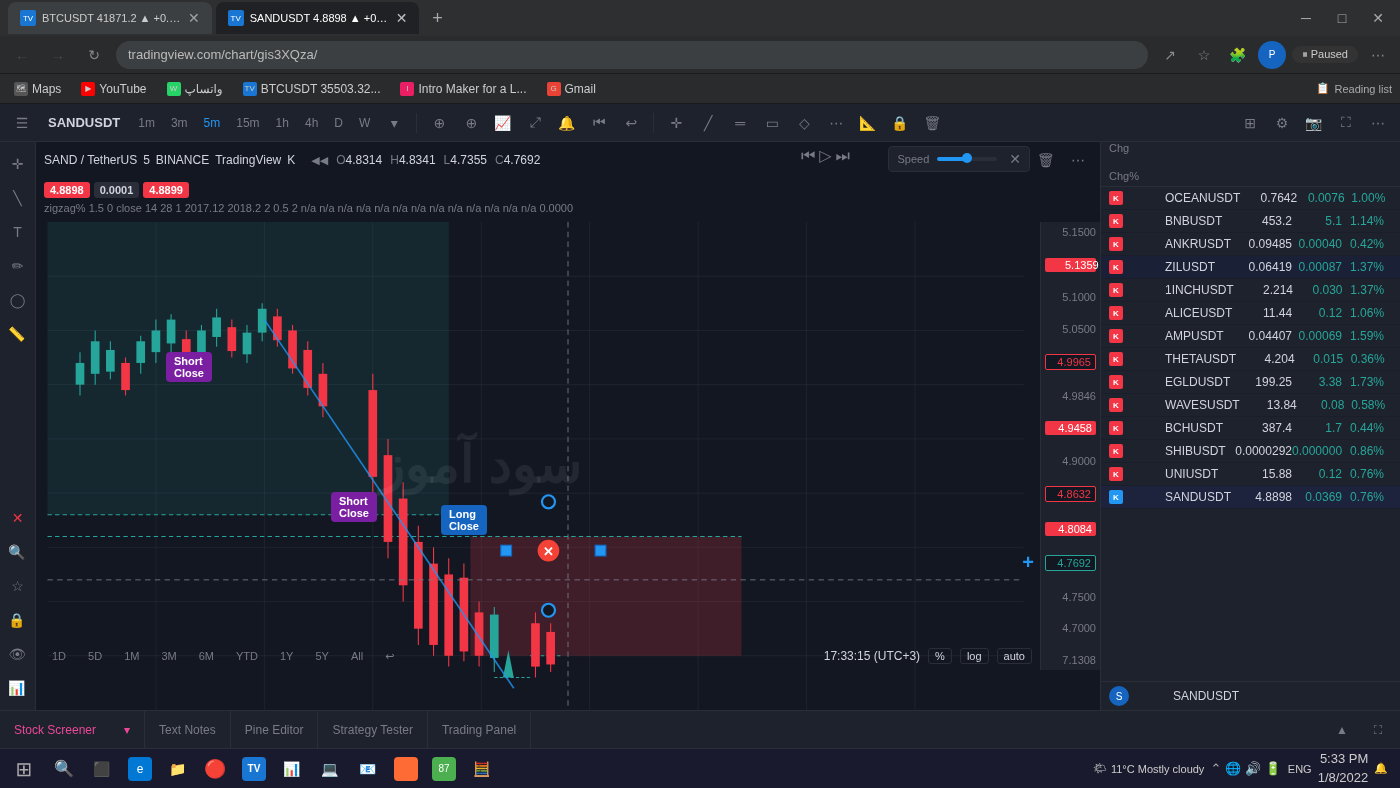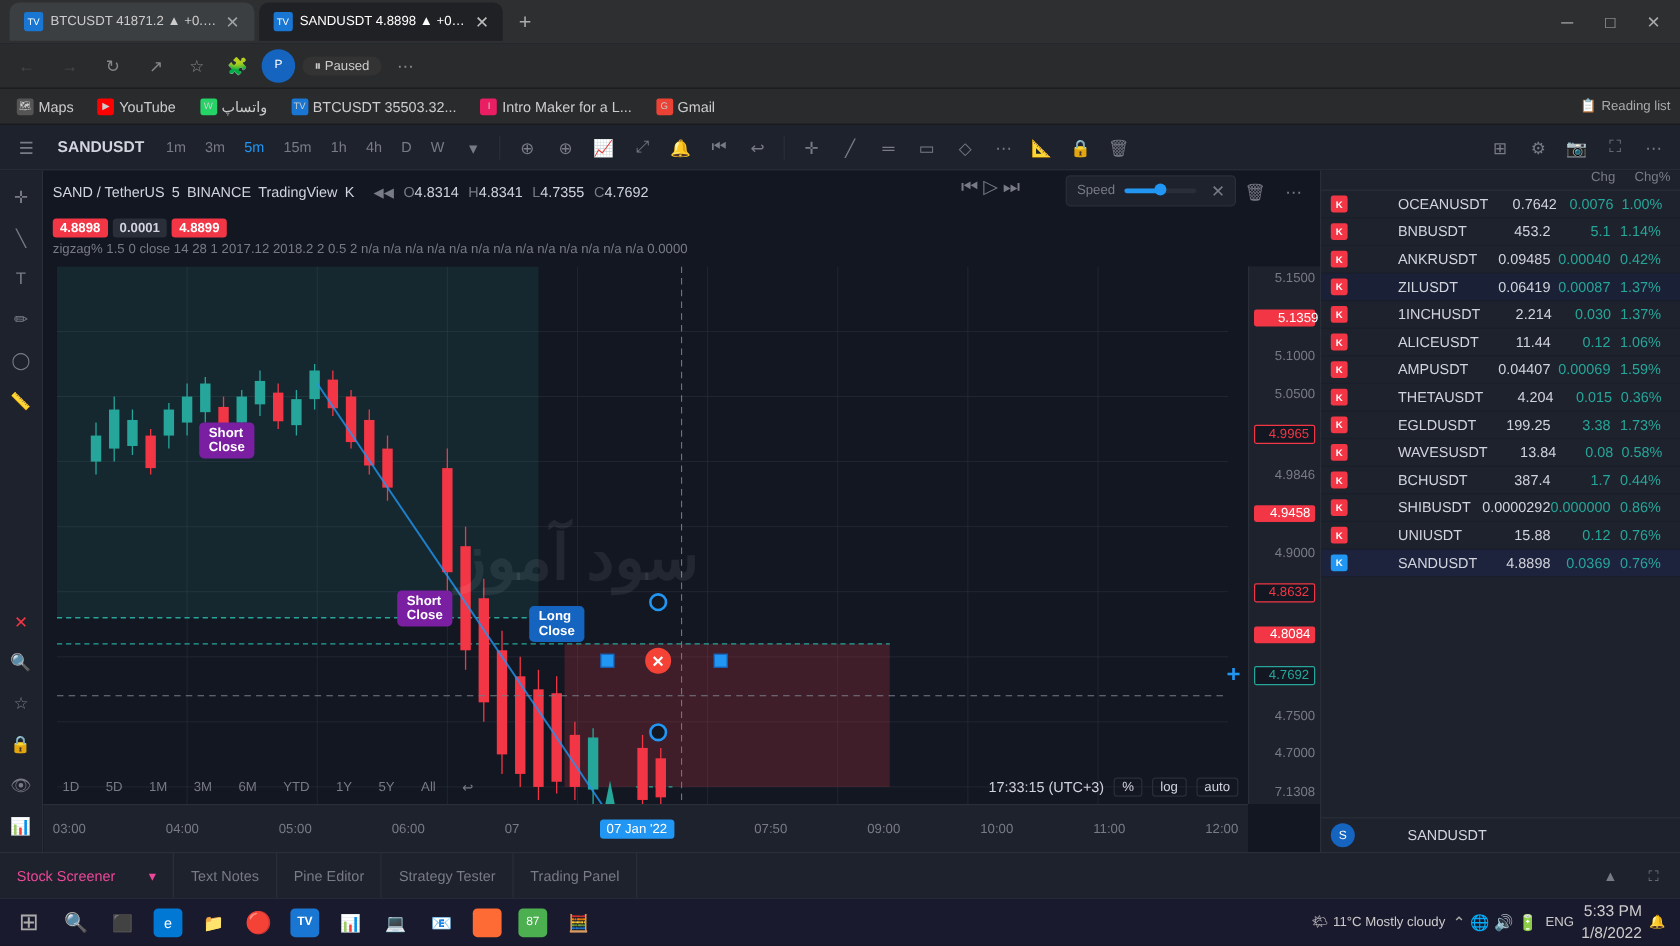--- a/index.html
+++ b/index.html
@@ -72,21 +72,21 @@
     .candles-svg { position: absolute; top: 0; left: 0; width: 100%; height: 100%; }
 
     
     .trade-label { position: absolute; border-radius: 4px; padding: 3px 8px; font-size: 11px; font-weight: 600; color: white; }
     .short-close-1 { background: #7b1fa2; top: 130px; left: 130px; }
     .short-close-2 { background: #7b1fa2; top: 270px; left: 295px; }
     .long-close { background: #1565c0; top: 283px; left: 405px; }
 
     
     .tv-right-panel { width: 300px; background: #1e222d; border-left: 1px solid #2a2e39; display: flex; flex-direction: column; }
-    .watchlist-cols { display: flex; justify-content: flex-end; gap: 16px; padding: 0 8px 4px; color: #787b86; font-size: 11px; border-bottom: 1px solid #2a2e39; }
+    .watchlist-cols { display: flex; justify-content: flex-end; gap: 16px; padding: 0 8px 4px; color: #787b86; font-size: 11px; border-bottom: 1px solid #2a2e39; flex-direction: column; }
     .watchlist-items { flex: 1; overflow-y: auto; }
     .watchlist-item { display: flex; align-items: center; padding: 4px 8px; cursor: pointer; border-bottom: 1px solid #1a1e2a; }
     .watchlist-item.active { background: #1a237e22; }
     .wl-icon { width: 14px; height: 14px; border-radius: 2px; background: #f23645; margin-right: 6px; flex-shrink: 0; display: flex; align-items: center; justify-content: center; font-size: 8px; color: white; font-weight: bold; }
     .wl-name { flex: 1; font-size: 12px; color: #d1d4dc; margin-left: 36px; }
     .wl-price { width: 60px; text-align: right; font-size: 12px; color: #d1d4dc; }
     .wl-chg { width: 50px; text-align: right; font-size: 12px; }
     .wl-chgpct { width: 50px; text-align: center; font-size: 12px; }
     .positive { color: #26a69a; }
 
@@ -153,20 +153,23 @@
       <div class="tab-ctrl-btn">─</div>
       <div class="tab-ctrl-btn">□</div>
       <div class="tab-ctrl-btn">✕</div>
     </div>
   </div>
 
   <div class="address-bar">
     <div class="nav-btn disabled">←</div>
     <div class="nav-btn disabled">→</div>
     <div class="nav-btn">↻</div>
+    <div class="url-bar">
+      <span>tradingview.com/chart/gis3XQza/</span>
+    </div>
     <div class="browser-actions">
       <div class="browser-action-btn">↗</div>
       <div class="browser-action-btn">☆</div>
       <div class="browser-action-btn">🧩</div>
       <div class="profile-btn">P</div>
       <div class="paused-btn">
         <span>⏸ Paused</span>
       </div>
       <div class="browser-action-btn">⋯</div>
     </div>
@@ -452,33 +455,20 @@
         <div class="price-label highlighted5">4.9458</div>
         <div class="price-label">4.9000</div>
         <div class="price-label highlighted2">4.8632</div>
         <div class="price-label highlighted5">4.8084</div>
         <div class="price-label highlighted3">4.7692</div>
         <div class="price-label">4.7500</div>
         <div class="price-label">4.7000</div>
         <div class="price-label">7.1308</div>
       </div>
 
-      <div class="time-scale">
-        <span class="time-label">03:00</span>
-        <span class="time-label">04:00</span>
-        <span class="time-label">05:00</span>
-        <span class="time-label">06:00</span>
-        <span class="time-label">07</span>
-        <span class="time-label highlighted">07 Jan '22</span>
-        <span class="time-label">07:50</span>
-        <span class="time-label">09:00</span>
-        <span class="time-label">10:00</span>
-        <span class="time-label">11:00</span>
-        <span class="time-label">12:00</span>
-      </div>
 
       <div class="chart-bottom-controls">
         <span class="tf-btn">1D</span>
         <span class="tf-btn">5D</span>
         <span class="tf-btn">1M</span>
         <span class="tf-btn">3M</span>
         <span class="tf-btn">6M</span>
         <span class="tf-btn">YTD</span>
         <span class="tf-btn">1Y</span>
         <span class="tf-btn">5Y</span>

